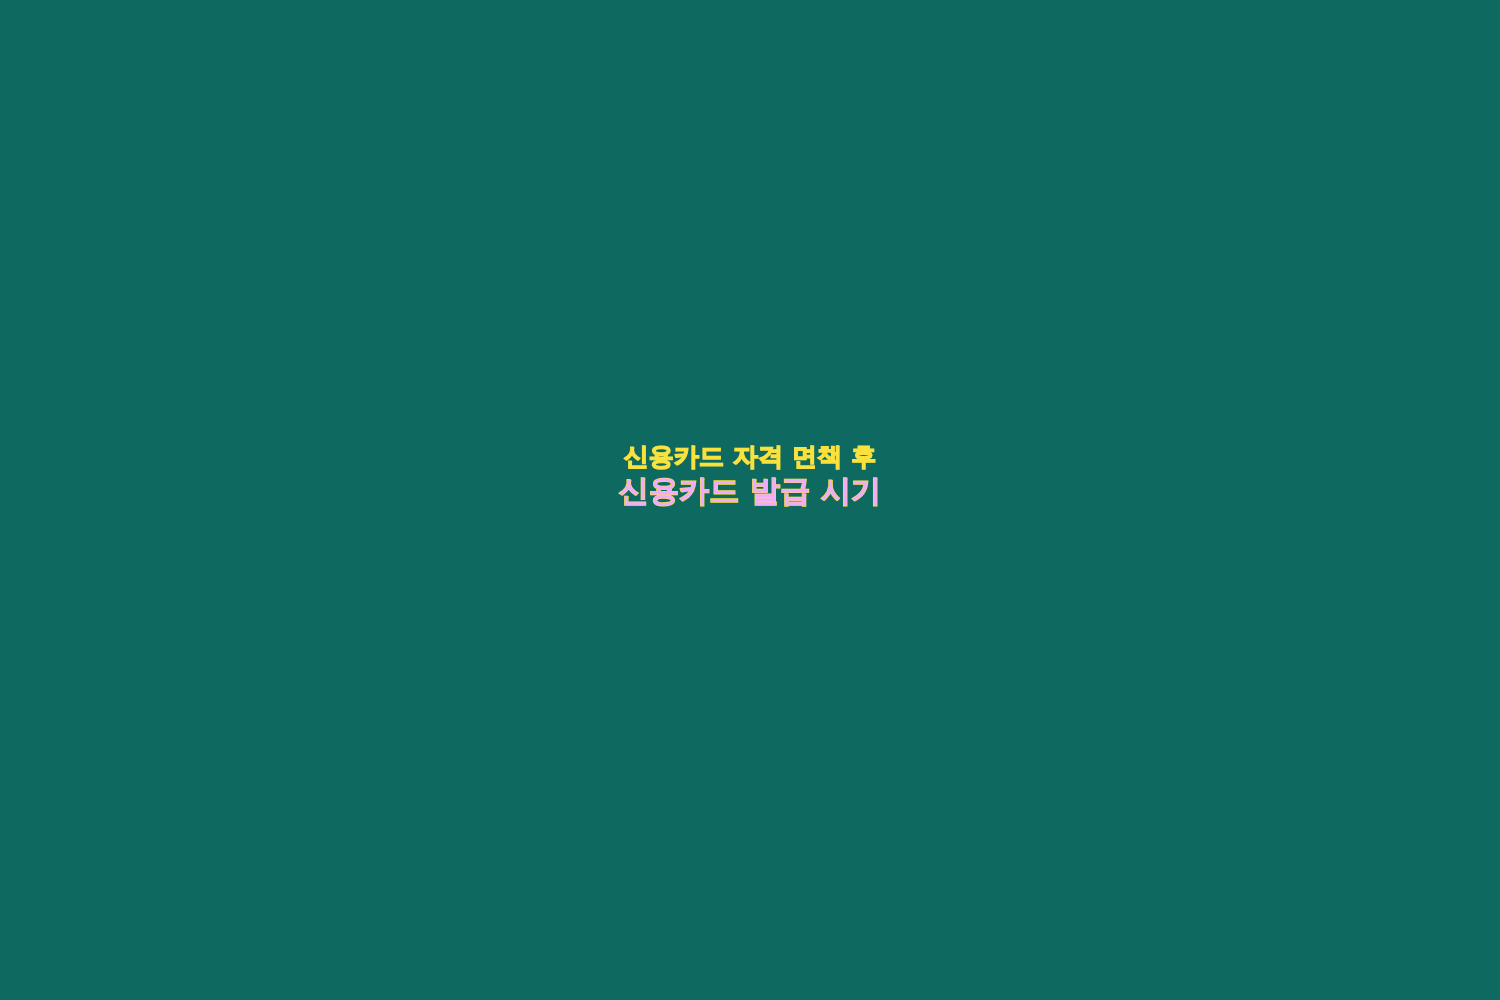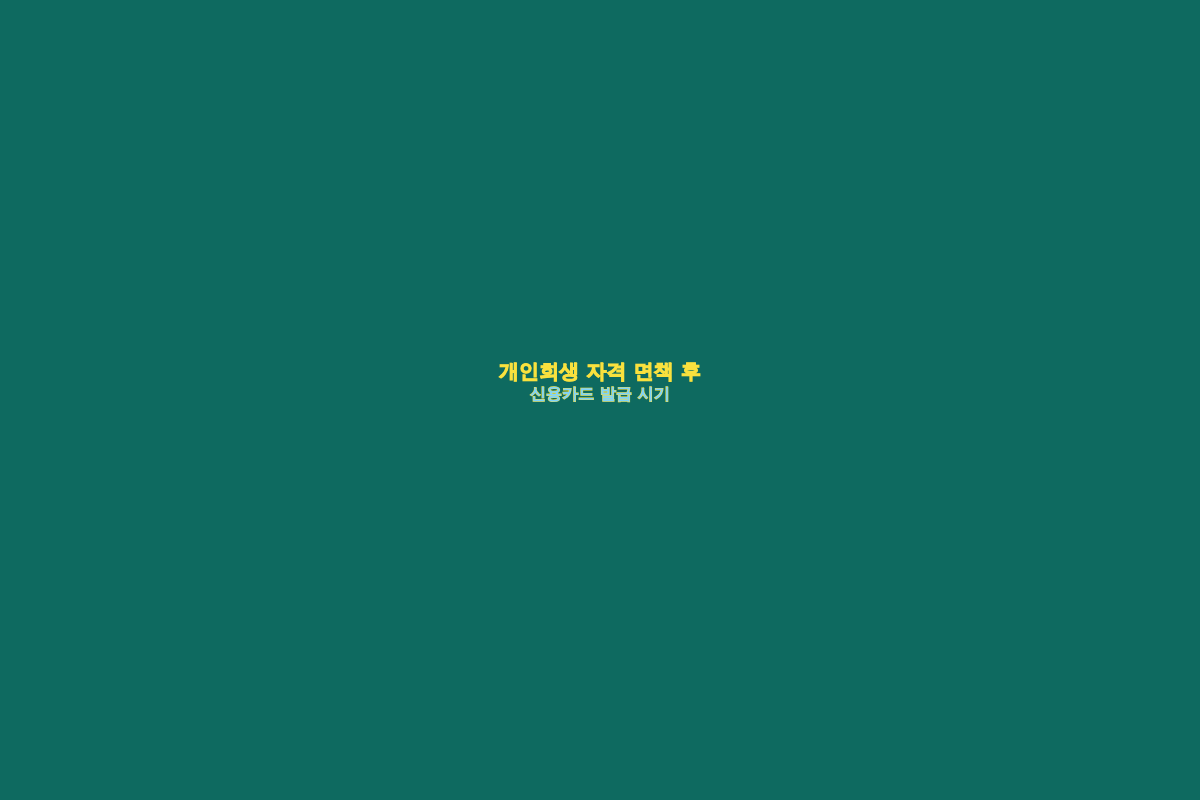--- a/index.html
+++ b/index.html
@@ -63,19 +63,19 @@
     font-size: 97px;
   }
 </style>
 </head>
 <body>
 
 <div id="banner" style="background-color: rgb(14, 106, 96);">
 
   <div id="title-block">
 
-    <span class="title-line" id="title-line-1" style="color: rgb(249, 225, 62); -webkit-text-stroke: 1px rgb(249, 225, 62); font-size: 20px;">개인회생 자격 면책 후</span>
+    <span class="title-line" id="title-line-1" style="color: rgb(249, 225, 62); -webkit-text-stroke: 1px rgb(249, 225, 62); font-size: 20px;">신용카드 자격 면책 후</span>
 
-    <span class="title-line" id="title-line-2" style="color: #7dd3fc; -webkit-text-stroke: 1px rgb(249, 225, 62); font-size: 16px;">신용카드 발급 시기</span>
+    <span class="title-line" id="title-line-2" style="color: #f0abfc; -webkit-text-stroke: 1px rgb(249, 225, 62); font-size: 24px;">신용카드 발급 시기</span>
 
   </div>
 
 </div>
 
 </body></html>

